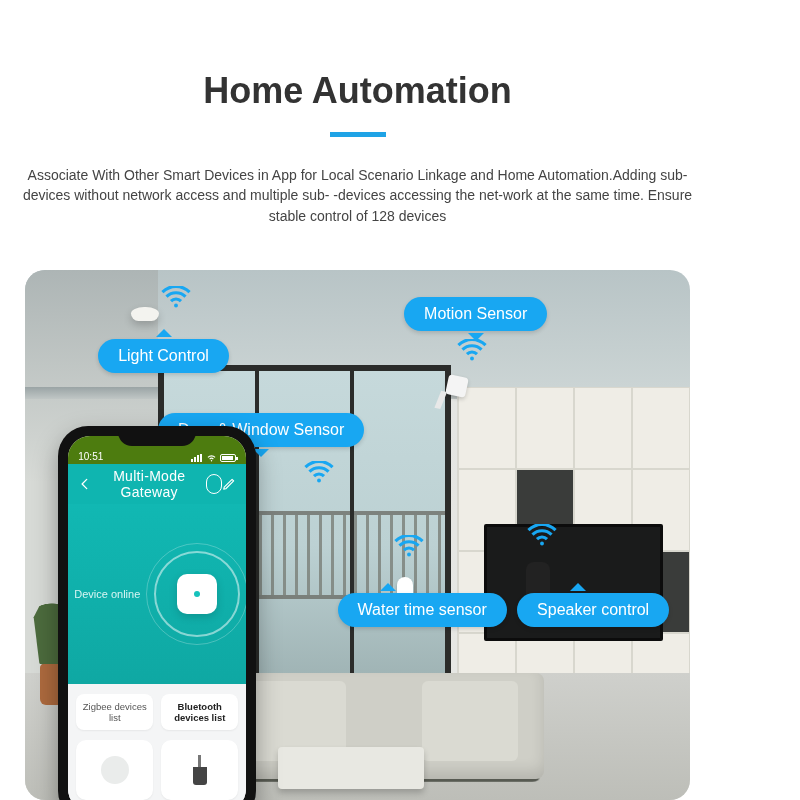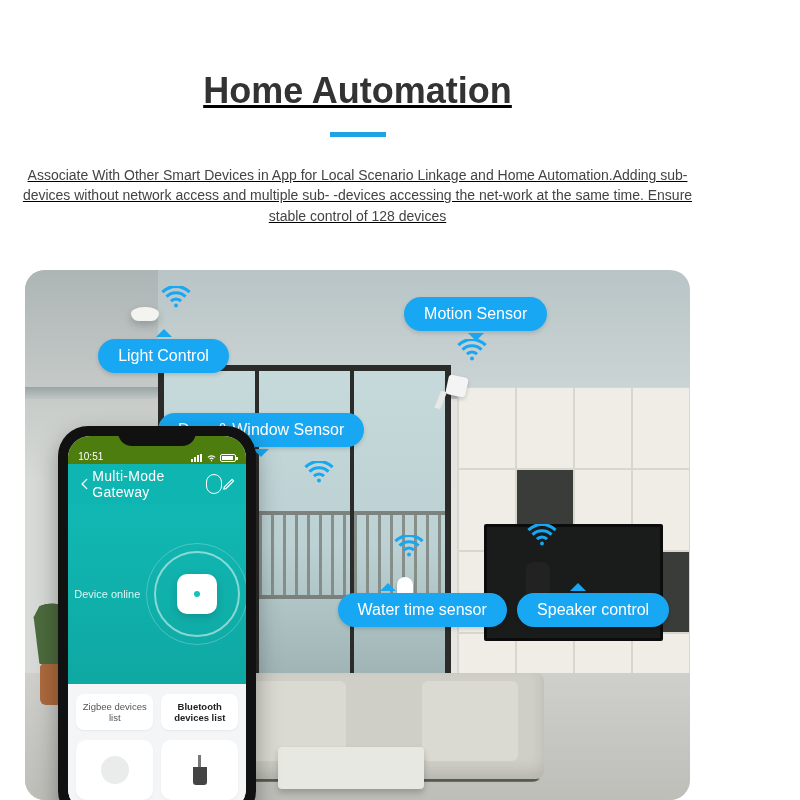--- a/index.html
+++ b/index.html
@@ -7,21 +7,20 @@
     width: 800px;
     height: 800px;
     background: #fff;
     font-family: Arial, Helvetica, sans-serif;
     overflow: hidden;
   }
   .container {
     width: 715px;
     height: 800px;
     position: relative;
-    text-decoration: underline;
   }
   .title {
     text-align: center;
     padding-top: 70px;
     font-size: 36px;
     font-weight: 700;
     color: #333;
   }
   .title-underline {
     width: 56px;
@@ -259,20 +258,21 @@
   .bat::after{content:"";position:absolute; right:-3px; top:2px; width:2px; height:3px; background:#fff;}
   .bat::before{content:"";position:absolute; left:1px; top:1px; bottom:1px; width:11px; background:#fff;}
 
   .app-header {
     background:#0fb5b0;
     color:#fff;
     height:40px;
     display:flex; align-items:center;
     padding:0 10px;
     font-size:14px;
+    text-align:center;
   }
   .app-header .back svg{ width:14px; height:14px; display:block; color:#fff;}
   .app-header .title-txt { flex:1; font-weight:500; letter-spacing:.3px;}
   .app-header .pill {
     width:16px; height:20px; border:1.5px solid #fff; border-radius:8px;
   }
   .app-header .pen svg{ width:14px; height:14px; display:block; color:#fff;}
 
   .app-hero {
     flex:0 0 180px;

